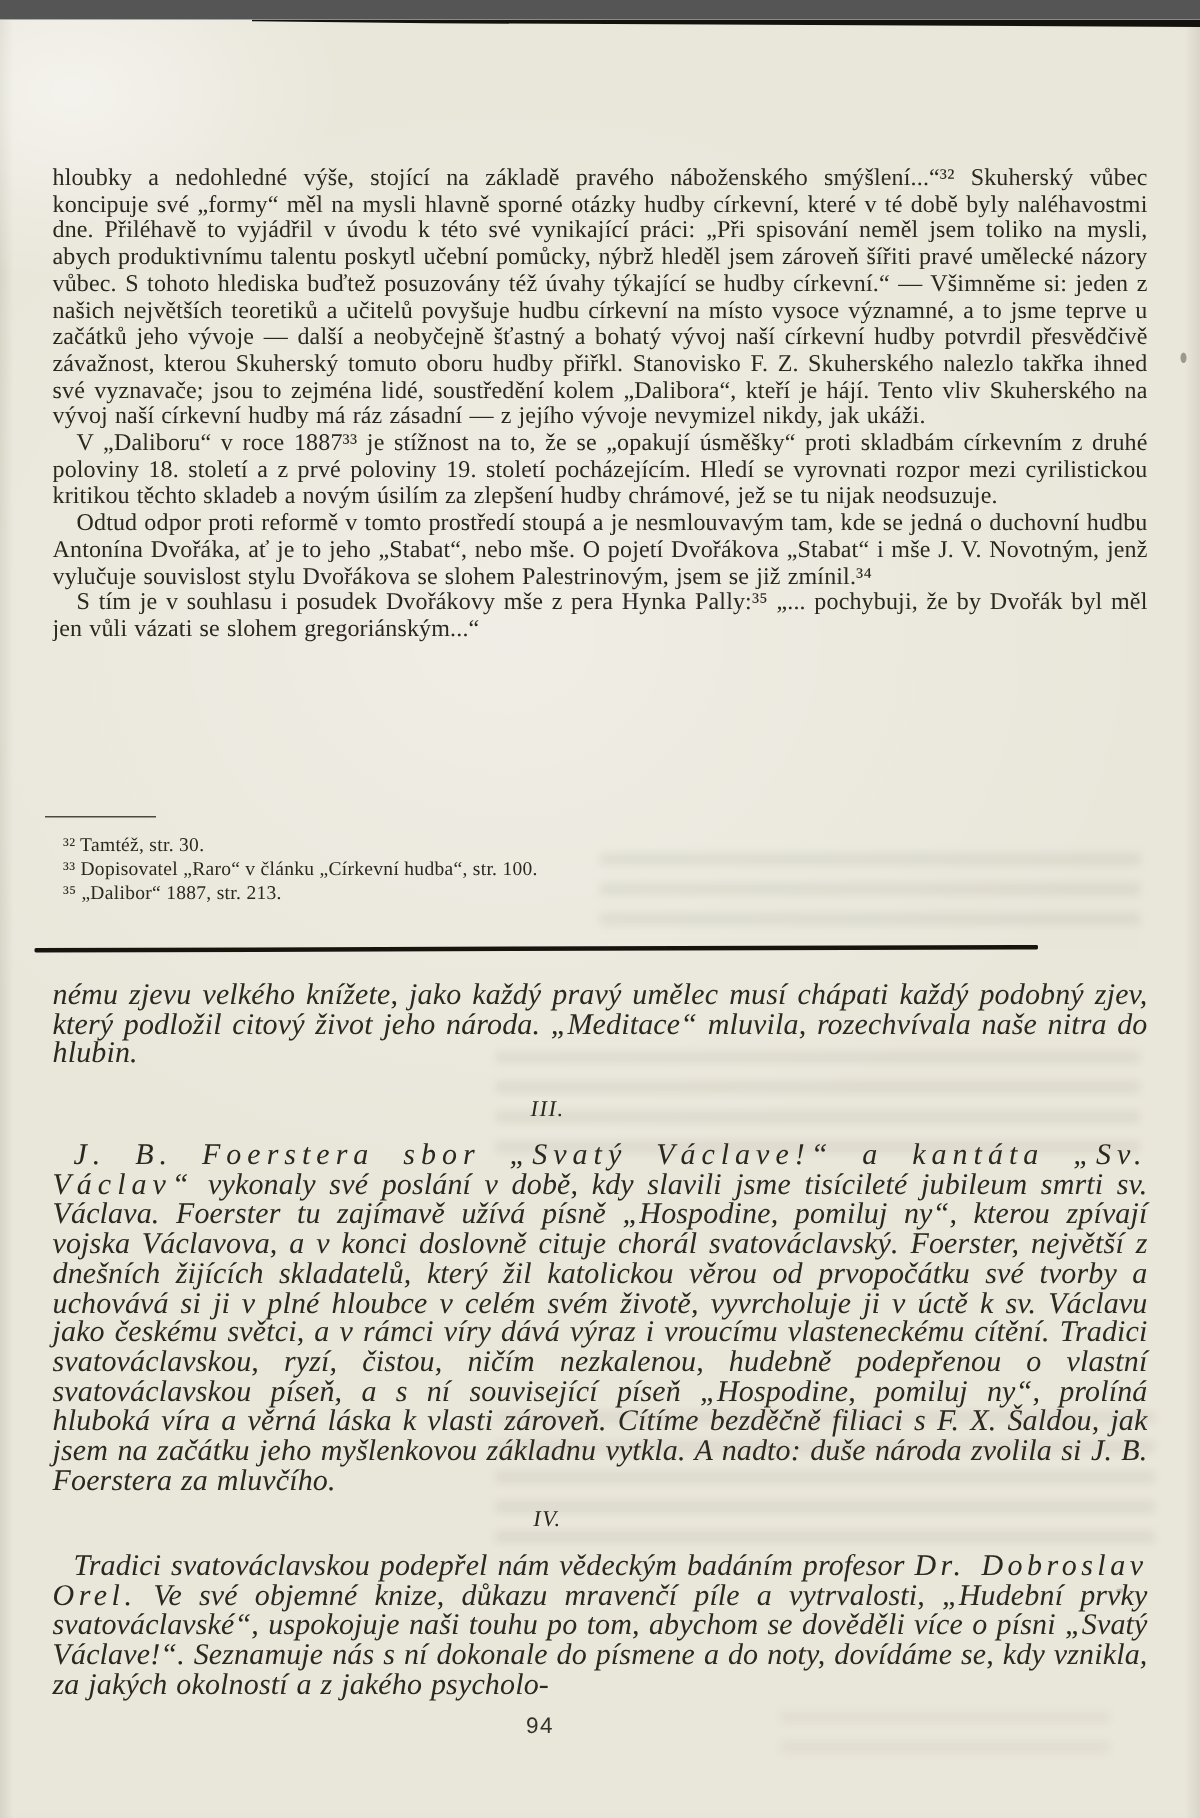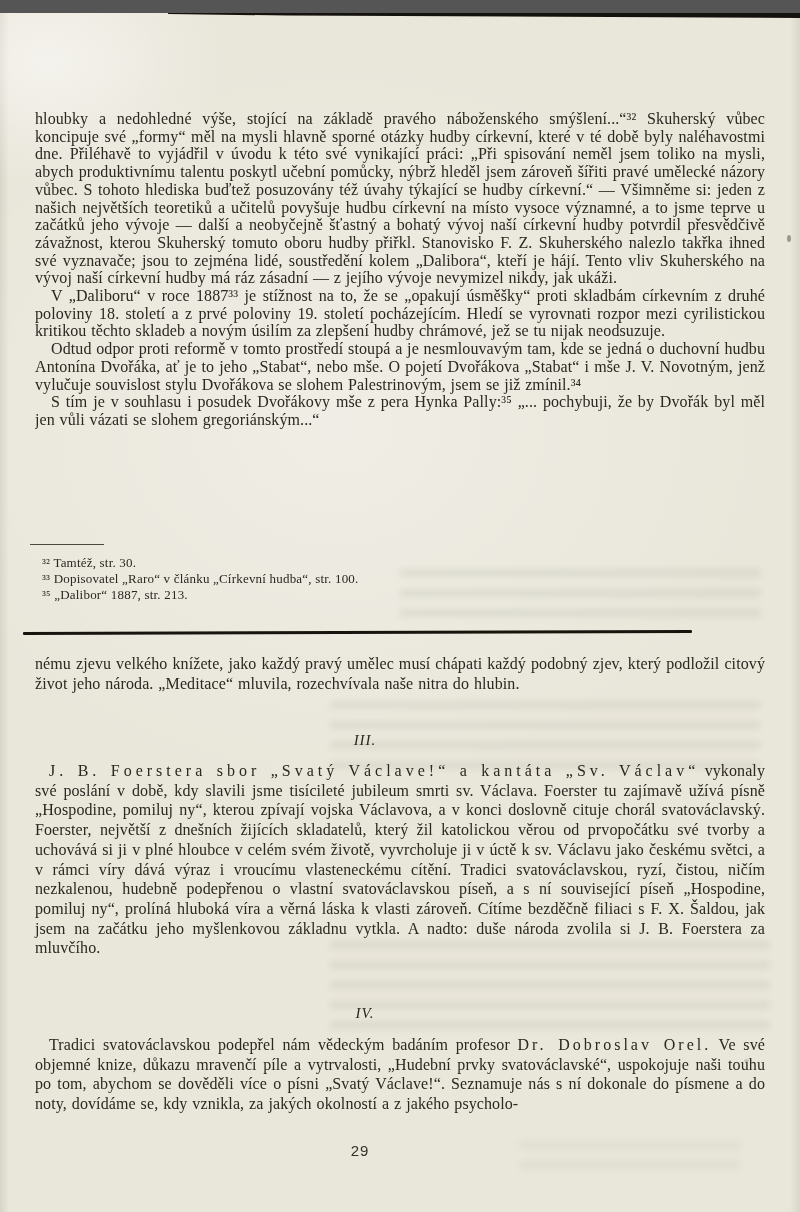--- a/index.html
+++ b/index.html
@@ -43,21 +43,22 @@
   }
   .footnotes div{margin:0;}
   .rule{
     position:absolute;left:23px;top:618px;width:669px;height:3px;
     background:#17140e;
     transform:rotate(-0.18deg);
     border-radius:1px;
   }
   .italic-block{
     position:absolute;left:35px;width:730px;
-    font-size:16px;line-height:19.7px;
+    font-style:italic;
+    font-size:20px;line-height:19.7px;
     text-align:justify;
     letter-spacing:0.1px;word-spacing:0.8px;
   }
   .italic-block p{margin:0;}
   .continuation{top:641px;}
   .sec3{top:748px;}
   .sec3 p{text-indent:14px;}
   .sec4{top:1022px;}
   .sec4 p{text-indent:14px;}
   .lead-spaced{letter-spacing:4px;word-spacing:2px;}
@@ -135,15 +136,15 @@
   <div class="italic-block sec3">
     <p><span class="lead-spaced">J. B. Foerstera sbor „Svatý Václave!“ a kantáta „Sv. Václav“</span><span> vykonaly své poslání v době, kdy slavili jsme tisícileté jubileum smrti sv. Václava. Foerster tu zajímavě užívá písně „Hospodine, pomiluj ny“, kterou zpívají vojska Václavova, a v konci doslovně cituje chorál svatováclavský. Foerster, největší z dnešních žijících skladatelů, který žil katolickou věrou od prvopočátku své tvorby a uchovává si ji v plné hloubce v celém svém životě, vyvrcholuje ji v úctě k sv. Václavu jako českému světci, a v rámci víry dává výraz i vroucímu vlasteneckému cítění. Tradici svatováclavskou, ryzí, čistou, ničím nezkalenou, hudebně podepřenou o vlastní svatováclavskou píseň, a s ní související píseň „Hospodine, pomiluj ny“, prolíná hluboká víra a věrná láska k vlasti zároveň. Cítíme bezděčně filiaci s F. X. Šaldou, jak jsem na začátku jeho myšlenkovou základnu vytkla. A nadto: duše národa zvolila si J. B. Foerstera za mluvčího.</span></p>
   </div>
 
   <div class="sec-heading heading-iv">IV.</div>
 
   <div class="italic-block sec4">
     <p><span>Tradici svatováclavskou podepřel nám vědeckým  badáním profesor </span><span class="name-spaced">Dr. Dobroslav Orel.</span><span> Ve své objemné knize, důkazu mravenčí píle a vytrvalosti, „Hudební prvky svatováclavské“, uspokojuje naši touhu po tom, abychom se dověděli více o písni „Svatý Václave!“. Seznamuje nás s ní dokonale do písmene a do noty, dovídáme se, kdy vznikla, za jakých okolností a z jakého psycholo-</span></p>
   </div>
 
-  <div class="page-number">29</div>
+  <div class="page-number">94</div>
 
 </div>
 
 </body></html>

